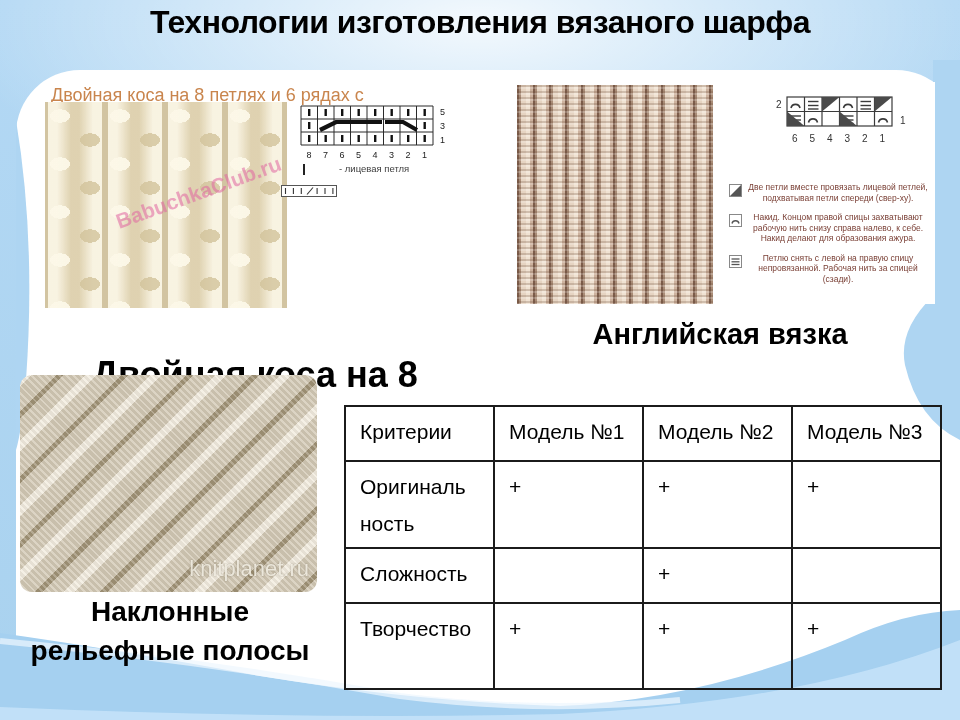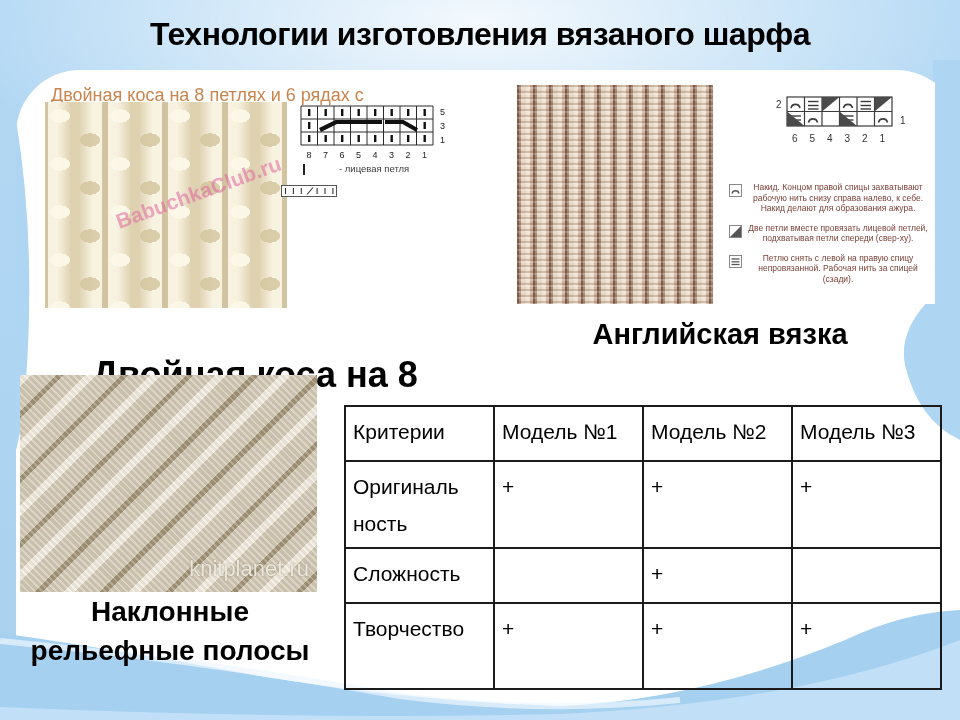--- a/index.html
+++ b/index.html
@@ -2,21 +2,21 @@
 <html><head>
 <meta charset="utf-8">
 <style>
   html,body{margin:0;padding:0;}
   body{width:960px;height:720px;overflow:hidden;position:relative;
        font-family:"Liberation Sans",sans-serif;background:#aed6f2;}
   .abs{position:absolute;}
   
   #bg{position:absolute;left:0;top:0;width:960px;height:720px;z-index:0;}
   
-  .title{left:0;top:16px;width:960px;text-align:center;font-size:32px;font-weight:700;
+  .title{left:0;top:4px;width:960px;text-align:center;font-size:32px;font-weight:700;
          color:#000;letter-spacing:-0.5px;z-index:2;}
   
   .card{background:#fff;z-index:2;}
   #card1{left:45px;top:82px;width:450px;height:226px;}
   #card1 .hdr{position:absolute;left:6px;top:3px;width:430px;font-size:18px;color:#c9854d;}
   #photo1{position:absolute;left:0;top:20px;width:242px;height:206px;
     background-color:#ece2c6;
     background-image:
       radial-gradient(ellipse 18px 12px at 15px 14px, rgba(252,248,232,.95) 0 55%, rgba(252,248,232,0) 56%),
       radial-gradient(ellipse 18px 12px at 45px 38px, rgba(210,195,155,.8) 0 55%, rgba(210,195,155,0) 56%),
@@ -45,27 +45,27 @@
   
   .caption{font-weight:700;color:#000;text-align:center;z-index:2;}
   #cap1{left:45px;top:310px;width:420px;font-size:36px;margin-top:44px;}
   #cap2{left:520px;top:318px;width:400px;font-size:29px;}
   #cap3{left:25px;top:592px;width:290px;font-size:28px;line-height:39px;}
   
   #photo3{left:20px;top:375px;width:297px;height:217px;z-index:2;
     background-color:#cfc5b2;
     background-image:
       repeating-linear-gradient(45deg, rgba(255,255,255,.2) 0 2px, rgba(0,0,0,.05) 2px 5px),
-      repeating-linear-gradient(135deg,#f2ecdf 0 8px,#d3c9b5 8px 26px,#a19377 26px 31px,#d3c9b5 31px 46px);}
+      repeating-linear-gradient(135deg,#f2ecdf 0 8px,#d3c9b5 8px 26px,#a19377 26px 31px,#d3c9b5 31px 46px); border-radius: 12px;}
   #wm3{position:absolute;right:8px;bottom:10px;font-size:22px;color:rgba(247,243,233,.85);
        text-shadow:0 0 2px rgba(110,100,80,.6);font-weight:400;}
   
   #crit-table{left:344px;top:405px;width:598px;z-index:2;}
   #crit-table table{width:598px;border-collapse:collapse;table-layout:fixed;background:transparent;}
-  #crit-table td{border:2px solid #1b1b1b;vertical-align:top;padding:7px 6px 0 7px;
+  #crit-table td{border:2px solid #1b1b1b;vertical-align:top;padding:7px 6px 0 14px;
                  font-size:21px;line-height:1.75;color:#000;white-space:pre-line;}
   .rh1 td{height:46px;}
   .rh2 td{height:78px;}
   .rh3 td{height:46px;}
   .rh4 td{height:77px;}
   svg text{font-family:"Liberation Sans",sans-serif;}
 </style>
 </head>
 <body>
 
@@ -226,33 +226,33 @@
       <text x="93" y="50">2</text>
       <text x="110.5" y="50">1</text>
     </g>
   </svg>
 
   <div id="legend2">
     <div class="l2row">
       <span class="l2sym">
         <svg width="13" height="13" viewBox="0 0 13 13">
             <rect x="0.5" y="0.5" width="12" height="12" fill="#fff" stroke="#888"></rect>
+        <polygon points="12,1 12,12 1,12" fill="#555"></polygon>
+          </svg>
+      </span>
+      <span class="l2txt">Две петли вместе провязать лицевой петлей, подхватывая петли спереди (свер-ху).</span>
+    </div>
+    <div class="l2row">
+      <span class="l2sym">
+        <svg width="13" height="13" viewBox="0 0 13 13">
+            <rect x="0.5" y="0.5" width="12" height="12" fill="#fff" stroke="#888"></rect>
         <path d="M3,9.5 A3.6,3.6 0 0 1 10,9.5" stroke="#555" stroke-width="1.4" fill="none"></path>
           </svg>
       </span>
       <span class="l2txt">Накид. Концом правой спицы захватывают рабочую нить снизу справа налево, к себе. Накид делают для образования ажура.</span>
-    </div>
-    <div class="l2row">
-      <span class="l2sym">
-        <svg width="13" height="13" viewBox="0 0 13 13">
-            <rect x="0.5" y="0.5" width="12" height="12" fill="#fff" stroke="#888"></rect>
-        <polygon points="12,1 12,12 1,12" fill="#555"></polygon>
-          </svg>
-      </span>
-      <span class="l2txt">Две петли вместе провязать лицевой петлей, подхватывая петли спереди (свер-ху).</span>
     </div>
     <div class="l2row">
       <span class="l2sym">
         <svg width="13" height="13" viewBox="0 0 13 13">
             <rect x="0.5" y="0.5" width="12" height="12" fill="#fff" stroke="#888"></rect>
         <g stroke="#555" stroke-width="1.3">
               <line x1="2.5" y1="4" x2="10.5" y2="4"></line>
               <line x1="2.5" y1="6.8" x2="10.5" y2="6.8"></line>
               <line x1="2.5" y1="9.5" x2="10.5" y2="9.5"></line>
             </g>

